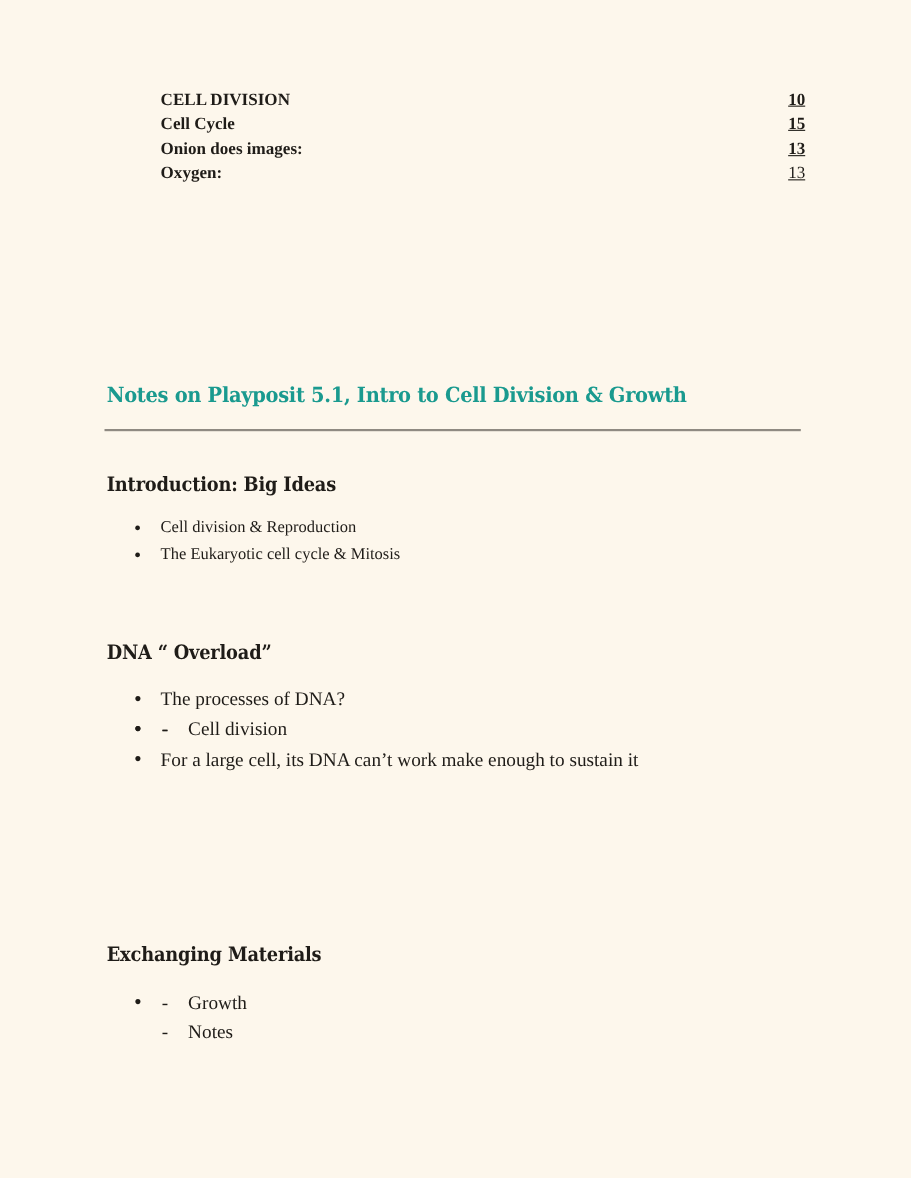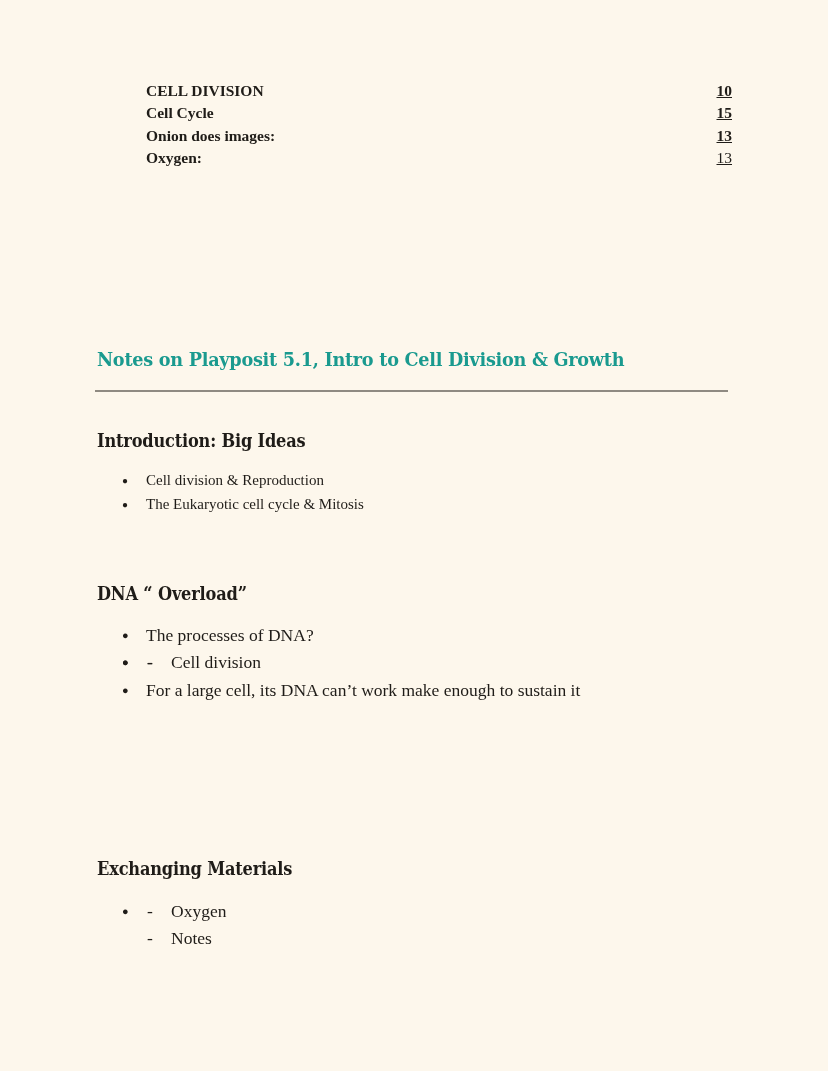--- a/index.html
+++ b/index.html
@@ -99,19 +99,19 @@
   </li>
 </ul>
 
 <div class="h2" style="top:858px;">Exchanging Materials</div>
 <ul class="list large" style="left:122px; top:898px;">
   <li class="li">
     <span class="bullet" style="font-size:11px;">●</span>
   </li>
   <li class="sub" style="margin-left:-24px;">
     <span class="dash">-</span>
-    <span>Oxygen</span>
+    <span>Growth</span>
   </li>
   <li class="sub" style="margin-left:-24px;">
     <span class="dash">-</span>
     <span>Notes</span>
   </li>
 </ul>
 
 </body></html>

